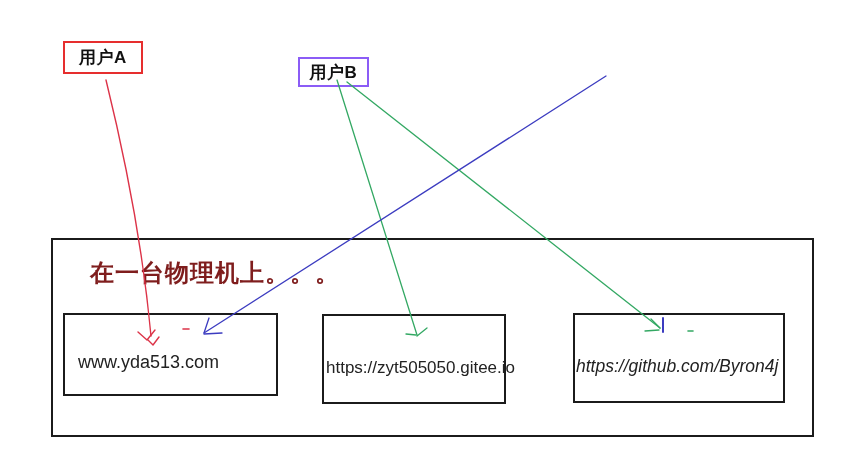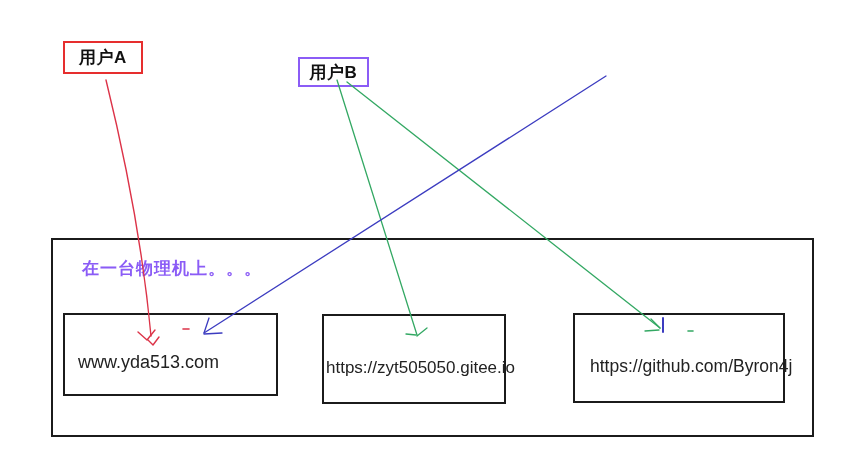--- a/index.html
+++ b/index.html
@@ -21,36 +21,36 @@
   .user-a{left:63px;top:41px;width:80px;height:33px;border:2px solid #e62e2e;}
   .user-b{left:298px;top:57px;width:71px;height:30px;border:2px solid #8b5cf6;}
   .user-c{left:597px;top:42px;width:71px;height:32px;border:2px solid #4343c8;}
   .machine-box{
     position:absolute;
     left:51px;top:238px;width:763px;height:199px;
     border:2px solid #1b1b1b;background:transparent;
   }
   .machine-label{
     position:absolute;
-    left:82px;top:257px;
-    font-weight:bold;font-size:17px;color:#8b5cf6;
+    left:90px;top:257px;
+    font-weight:bold;font-size:24px;color:#7f1d1d;
     letter-spacing:1px;
   }
   .site-box{
     position:absolute;
     border:2px solid #1b1b1b;
     background:transparent;
     display:flex;align-items:center;
     color:#222;
     white-space:nowrap;
     overflow:visible;
   }
   .site-1{left:63px;top:313px;width:215px;height:83px;font-size:18px;padding-left:13px;padding-top:16px;}
   .site-2{left:322px;top:314px;width:184px;height:90px;font-size:17px;padding-left:2px;padding-top:18px;}
-  .site-3{left:573px;top:313px;width:212px;height:90px;font-size:17.5px;padding-left:15px;padding-top:16px;}
+  .site-3{left:573px;top:313px;width:212px;height:90px;font-size:17.5px;padding-left:1px;padding-top:16px;font-style:italic;}
   .arrow-layer{
     position:absolute;left:0;top:0;width:851px;height:457px;
     pointer-events:none;
   }
 </style>
 </head>
 <body>
 
 <div class="canvas">
 

